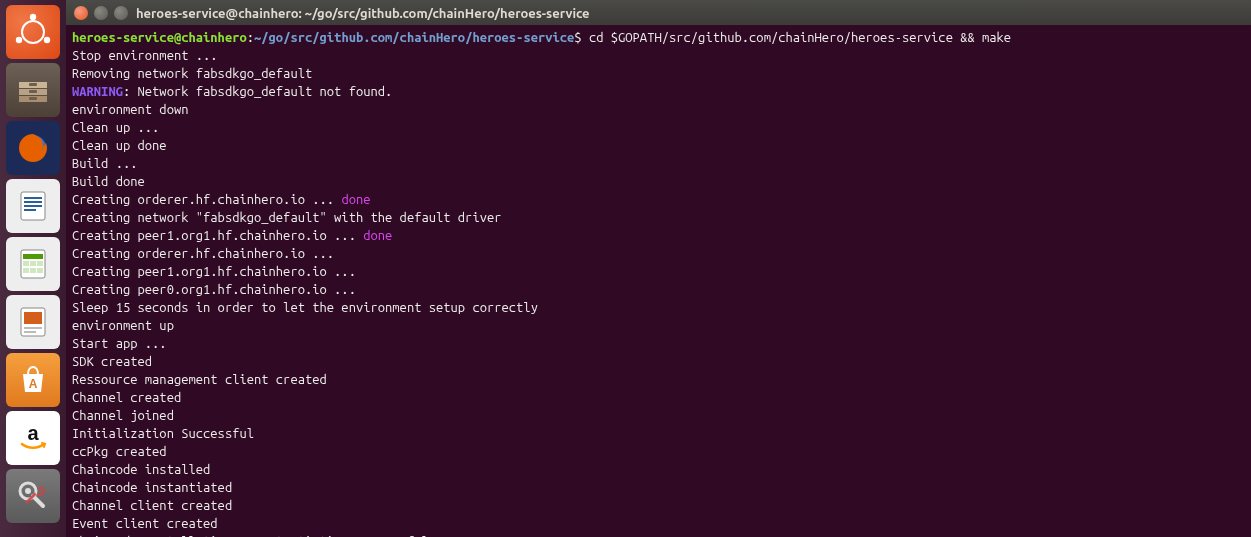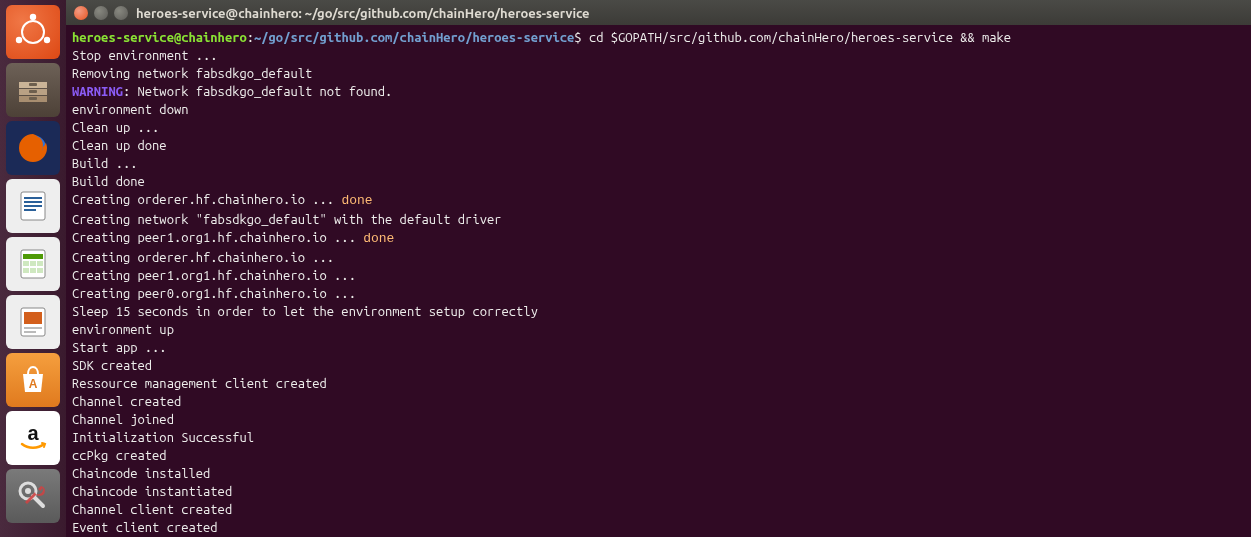--- a/index.html
+++ b/index.html
@@ -26,21 +26,21 @@
   .window { flex:1; display:flex; flex-direction:column; }
   .titlebar { height:25px; background:linear-gradient(#4a4a46,#3c3b37); display:flex; align-items:center; padding:0 8px; gap:8px; color:#dfdbd2; font-family:Ubuntu,sans-serif; font-size:13px; font-weight:bold; }
   .win-btns { display:flex; gap:6px; }
   .win-btn { width:14px; height:14px; border-radius:50%; display:inline-block; }
   .btn-close { background:radial-gradient(circle at 35% 35%,#f39b83,#e95420); }
   .btn-min, .btn-max { background:radial-gradient(circle at 35% 35%,#888880,#5c5b57); }
   .terminal { flex:1; background:#300a24; padding:3px 6px; color:#eeeeec; line-height:18px; white-space:pre; font-family:"Ubuntu Mono","DejaVu Sans Mono",monospace; font-size:13px; overflow:hidden; }
   .grn { color:#8ae234; font-weight:bold; }
   .blu { color:#729fcf; font-weight:bold; }
   .org { color:#8b5cf6; font-weight:bold; }
-  .done{ color:#fdba74;font-family:Liberation Mono, monospace; }
+  .done{ color:#d946ef; }
   .prompt-row { display:inline; }
 </style>
 </head>
 <body>
 
 <div class="desktop">
 
   <div class="launcher">
     <div class="launch-item dash">
       <svg viewBox="0 0 40 40">

